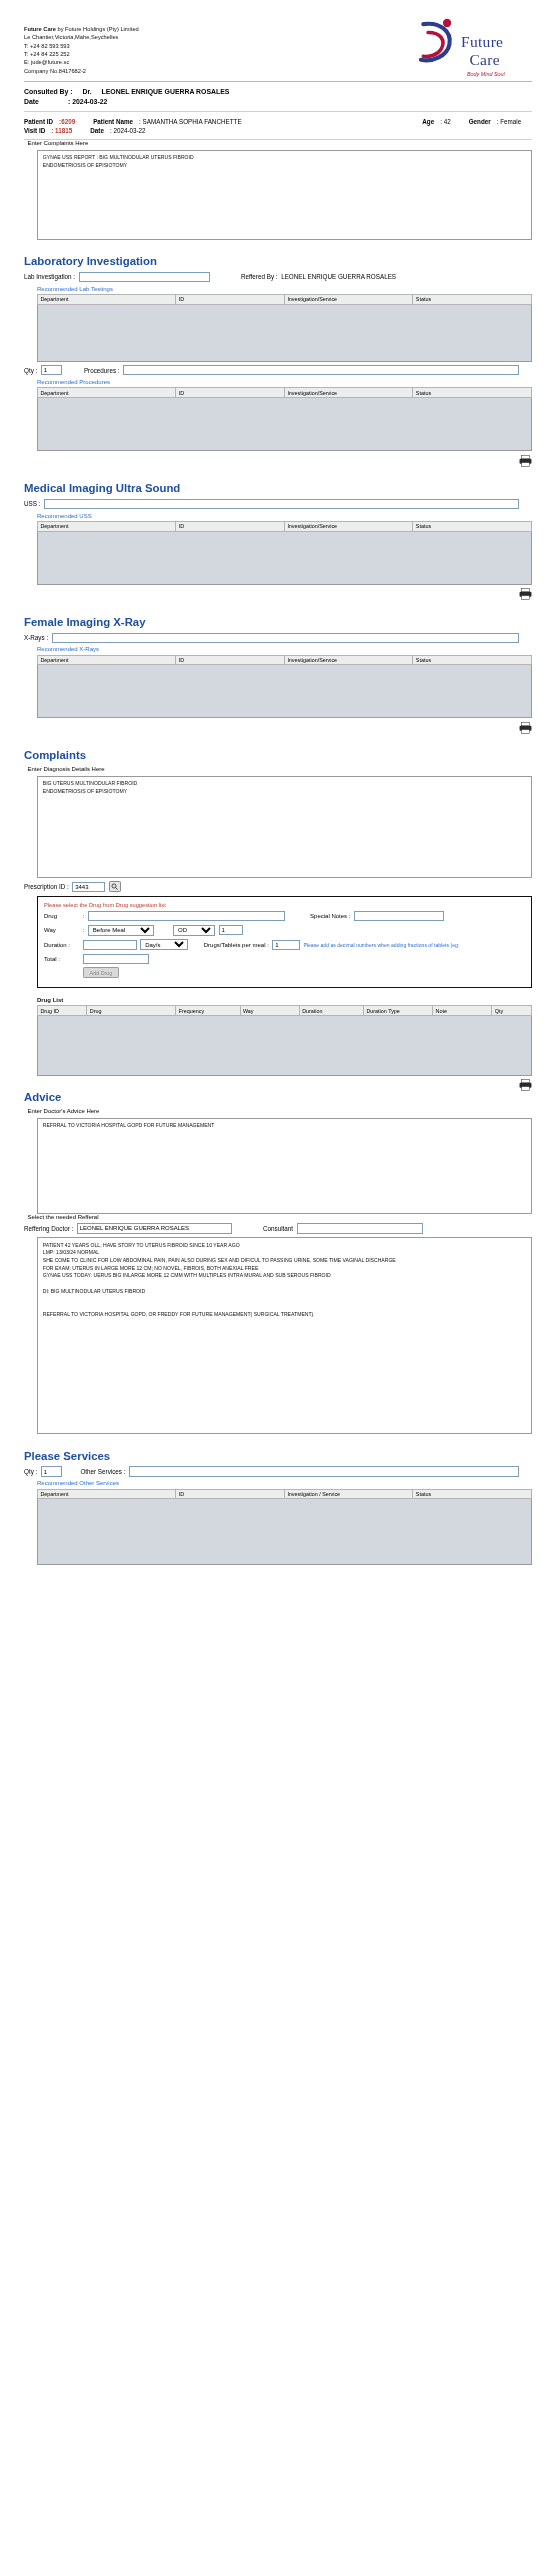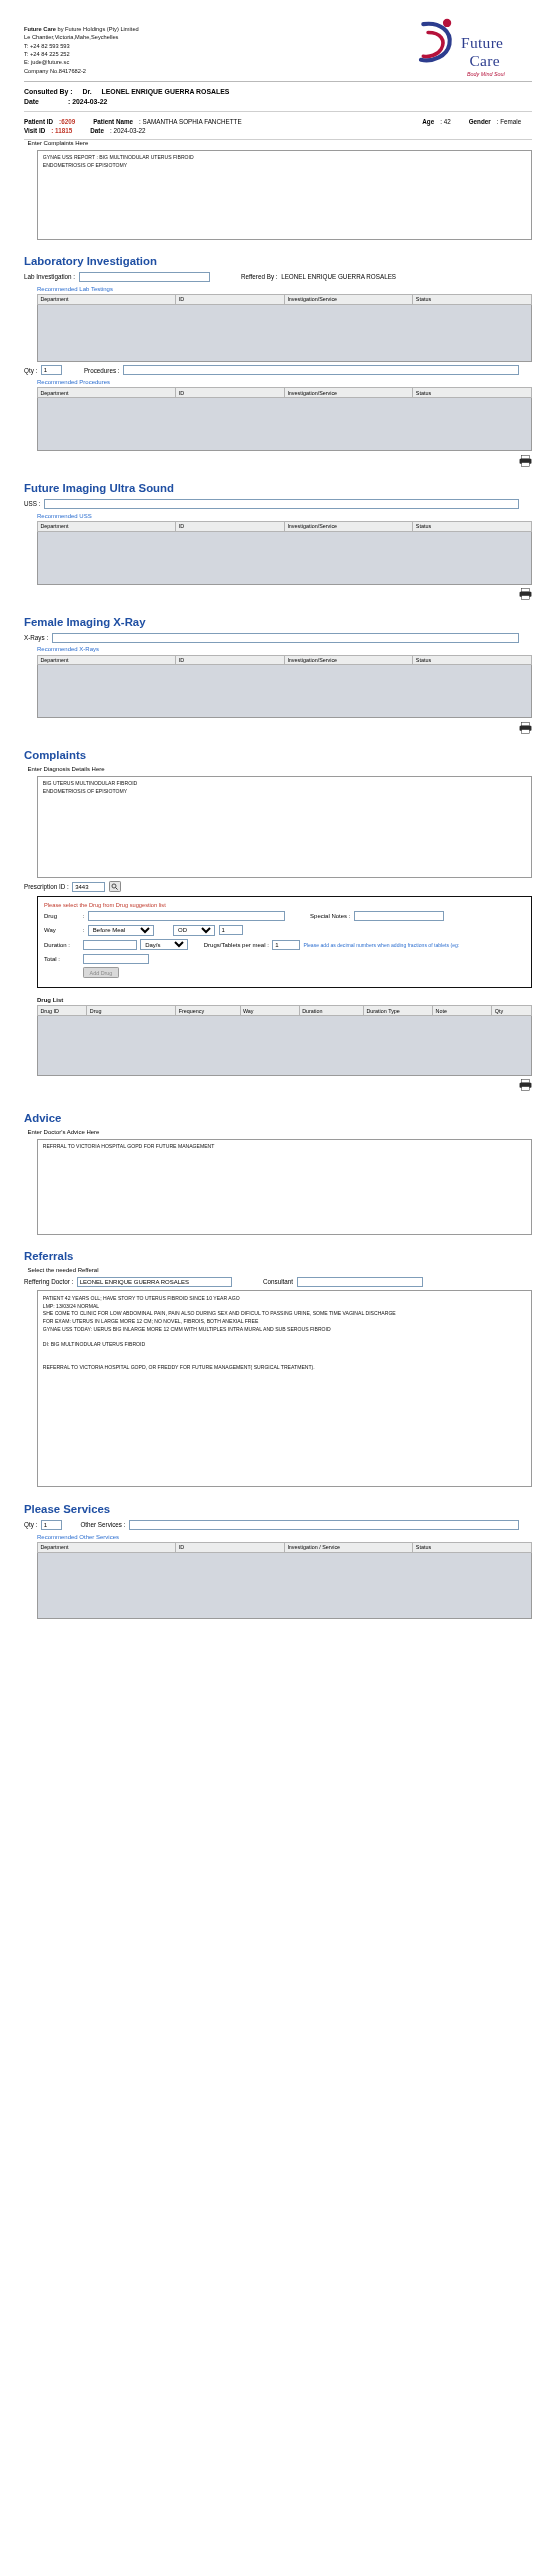--- a/index.html
+++ b/index.html
@@ -7,21 +7,21 @@
   body {
     width: 556px;
     background: #ffffff;
     font-family: "Liberation Sans", sans-serif;
     font-size: 6.6px;
     color: #000;
   }
   .page { width: 556px; padding: 10.8px 24px 18px 24px; }
 
   
-  .hdr { display:flex; align-items:center; justify-content:space-between; padding: 6px 0 2.4px 0; }
+  .hdr { display:flex; align-items:flex-start; justify-content:space-between; padding: 6px 0 2.4px 0; }
   .hdr-left { font-size: 5.7px; line-height: 1.45; color:#111; padding-top:8.4px; }
   .hdr-left .company { font-weight:bold; }
   .hdr-left .company .sub { font-weight:normal; }
   .hdr-right { width: 126px; display:flex; align-items:center; justify-content:flex-end; }
   .logo-wrap { position:relative; width: 120px; height: 57px; }
   .logo-svg { position:absolute; left:0; top:0; }
   .logo-text { position:absolute; left: 49px; top: 16.7px; }
   .logo-text .t1 { font-size: 15.5px; color:#2d3d8e; font-family:"Liberation Serif", serif; letter-spacing:0.3px; }
   .logo-text .t2 { font-size: 15.5px; color:#2d3d8e; font-family:"Liberation Serif", serif; letter-spacing:0.3px; margin-left:8.4px; }
   .logo-text .t3 { font-size: 5.4px; color:#b5123b; font-style:italic; margin-top:1.2px; margin-left:6px; }
@@ -219,21 +219,21 @@
     <div class="grid-body" style="height:53px"></div>
   </div>
   <div class="icon-row">
     <svg class="printer" viewBox="0 0 24 22">
       <rect x="5" y="1" width="14" height="6" fill="#fff" stroke="#333"></rect>
       <rect x="1" y="7" width="22" height="9" rx="1.5" fill="#2b2b2b"></rect>
       <rect x="5" y="14" width="14" height="7" fill="#fff" stroke="#333"></rect>
     </svg>
   </div>
 
-  <h2 class="sect">Future Imaging Ultra Sound</h2>
+  <h2 class="sect">Medical Imaging Ultra Sound</h2>
   <div class="row indent">
     <span>USS :</span>
     <input class="ti" style="flex: 1 1 0%;" value="">
   </div>
   <div class="blue-note indent">Recommended USS</div>
   <div class="indent">
     <table class="grid">
       <tbody>
           <tr>
         <th style="width:28%">Department</th>
@@ -363,25 +363,24 @@
     <div class="grid-body" style="height:60px"></div>
   </div>
   <div class="icon-row">
     <svg class="printer" viewBox="0 0 24 22">
       <rect x="5" y="1" width="14" height="6" fill="#fff" stroke="#333"></rect>
       <rect x="1" y="7" width="22" height="9" rx="1.5" fill="#2b2b2b"></rect>
       <rect x="5" y="14" width="14" height="7" fill="#fff" stroke="#333"></rect>
     </svg>
   </div>
 
-  <h2 class="sect" style="margin-top:21px">Advice</h2>
+  <h2 class="sect" style="margin-top:0">Advice</h2>
   <div class="sub-note">Enter Doctor's Advice Here</div>
   <div class="box-area indent" style="height:96px">REFRRAL TO VICTORIA HOSPITAL GOPD FOR FUTURE MANAGEMENT</div>
 
-  <h2 class="sect">Referrals</h2>
   <div class="sub-note">Select the needed Refferal</div>
   <div class="row indent">
     <span>Reffering Doctor  :</span>
     <input class="ti" style="width: 155px;" value="LEONEL ENRIQUE GUERRA ROSALES">
     <span style="width:24px"></span>
     <span>Consultant</span>
     <input class="ti" style="width: 126px;" value="">
   </div>
   <div class="box-area indent" style="height:197px">PATIENT 42 YEARS OLL; HAVE STORY TO UTERUS FIBROID SINCE 10 YEAR AGO
 LMP: 13/03/24 NORMAL

